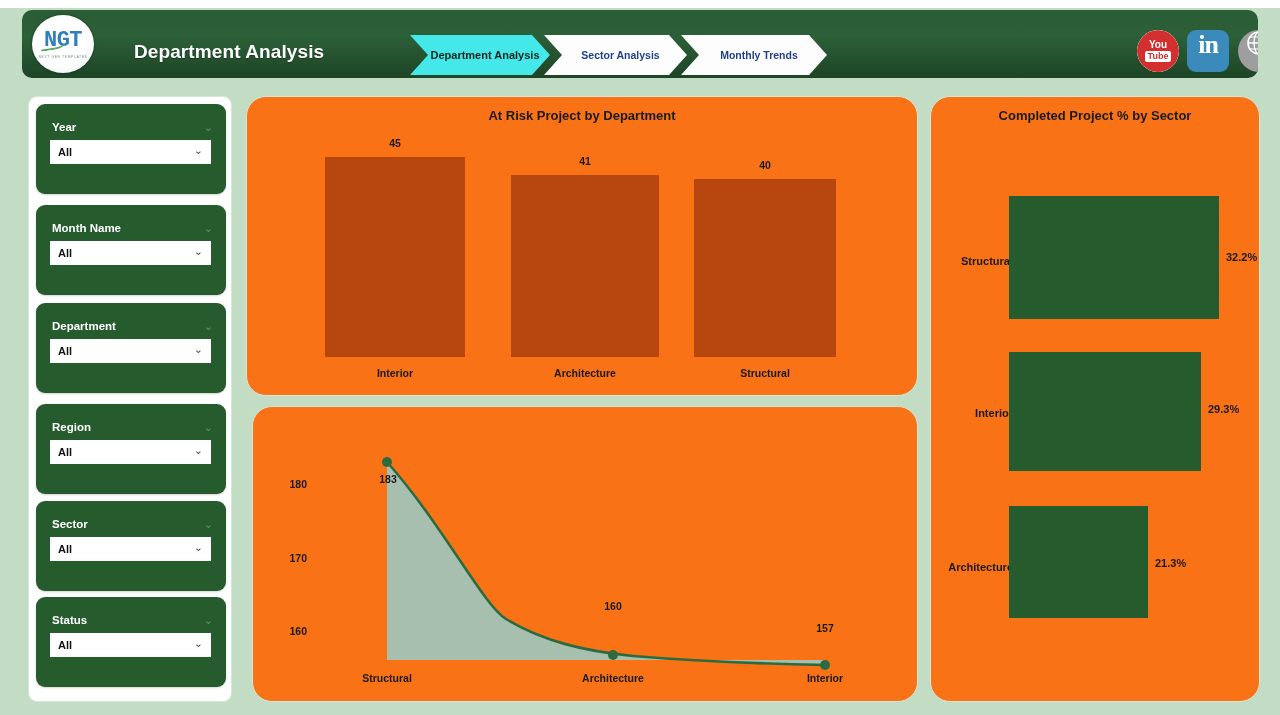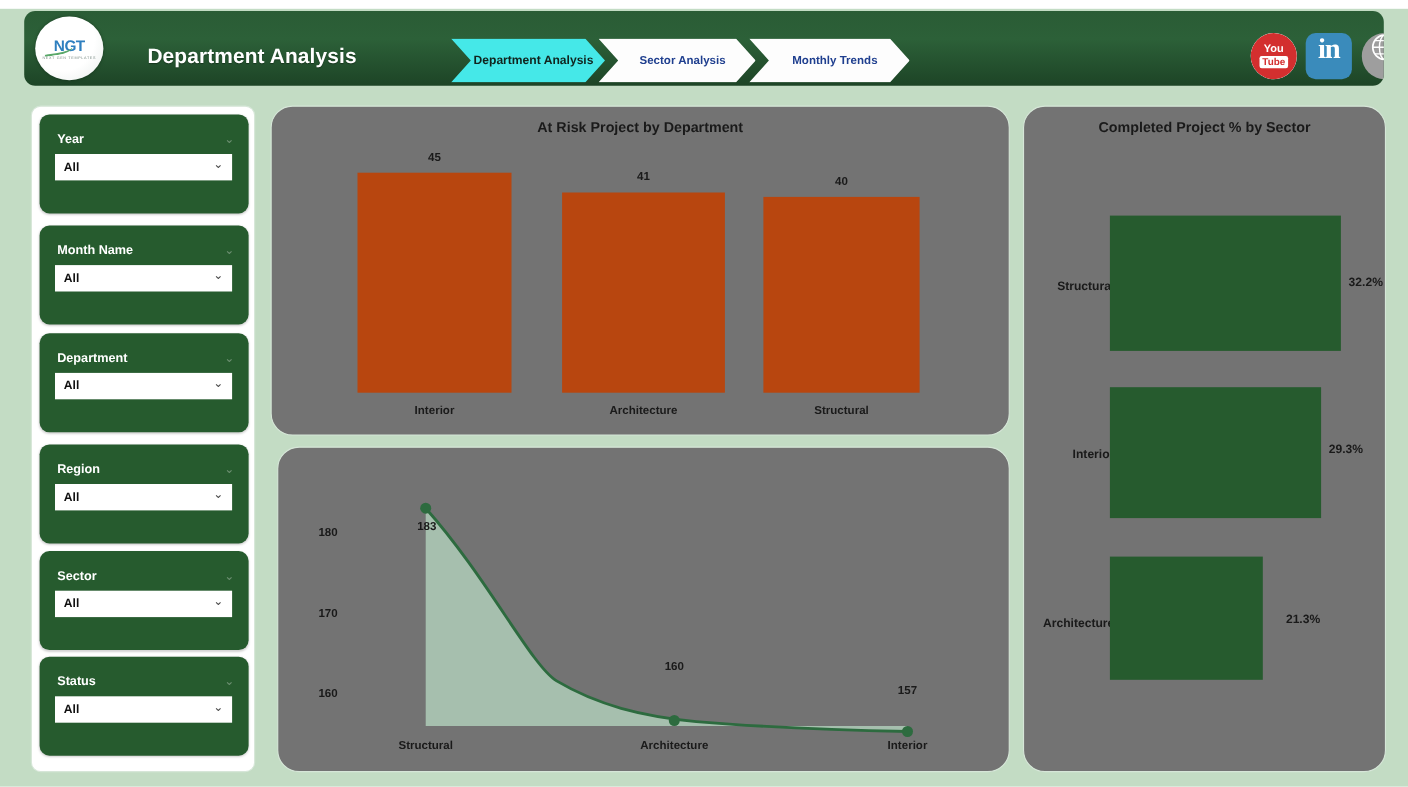--- a/index.html
+++ b/index.html
@@ -48,24 +48,25 @@
     width: 62px; height: 58px;
     border-radius: 50%;
     background: radial-gradient(circle at 40% 35%, #ffffff 55%, #e7ecea 100%);
     display: flex;
     flex-direction: column;
     align-items: center;
     justify-content: center;
     box-shadow: 0 0 3px rgba(0,0,0,.35);
   }
   #logo .logo-main {
-    font-size: 14px;
+    font-size: 22px;
     font-weight: bold;
     letter-spacing: -0.5px;
     line-height: 1;
+    font-family: Liberation Mono, monospace;
   }
   #logo .logo-n { color: #2f7fbf; }
   #logo .logo-g { color: #2f7fbf; }
   #logo .logo-t { color: #2f7fbf; }
   #logo .logo-sub {
     font-size: 3.4px;
     color: #7b8b86;
     letter-spacing: .6px;
     margin-top: 3px;
     white-space: nowrap;
@@ -210,21 +211,21 @@
     position: absolute;
     right: 8px; top: 5px;
     color: #4a4a4a;
     font-size: 11px;
     line-height: 1;
   }
 
   
   .card {
     position: absolute;
-    background: #737373;
+    background: #f97316;
     border: 1px solid #d6e6d8;
     border-radius: 20px;
   }
   .card-title {
     position: absolute;
     left: 0; right: 0; top: 11px;
     text-align: center;
     font-size: 13px;
     font-weight: bold;
     color: #1a1a1a;
@@ -490,18 +491,18 @@
 
       <div>
         <div class="hbar-label" style="left:-8px; top:310px;">Interior</div>
         <div class="hbar-rect" style="left:78px; top:255px; width:192px; height:119px;"></div>
         <div class="hbar-value" style="left:277px; top:306px;">29.3%</div>
       </div>
 
       <div>
         <div class="hbar-label" style="left:-8px; top:464px;">Architecture</div>
         <div class="hbar-rect" style="left:78px; top:409px; width:139px; height:112px;"></div>
-        <div class="hbar-value" style="left:238px; top:460px;">21.3%</div>
+        <div class="hbar-value" style="left:224px; top:460px;">21.3%</div>
       </div>
     </div>
   </div>
 
 </div>
 
 </body></html>

